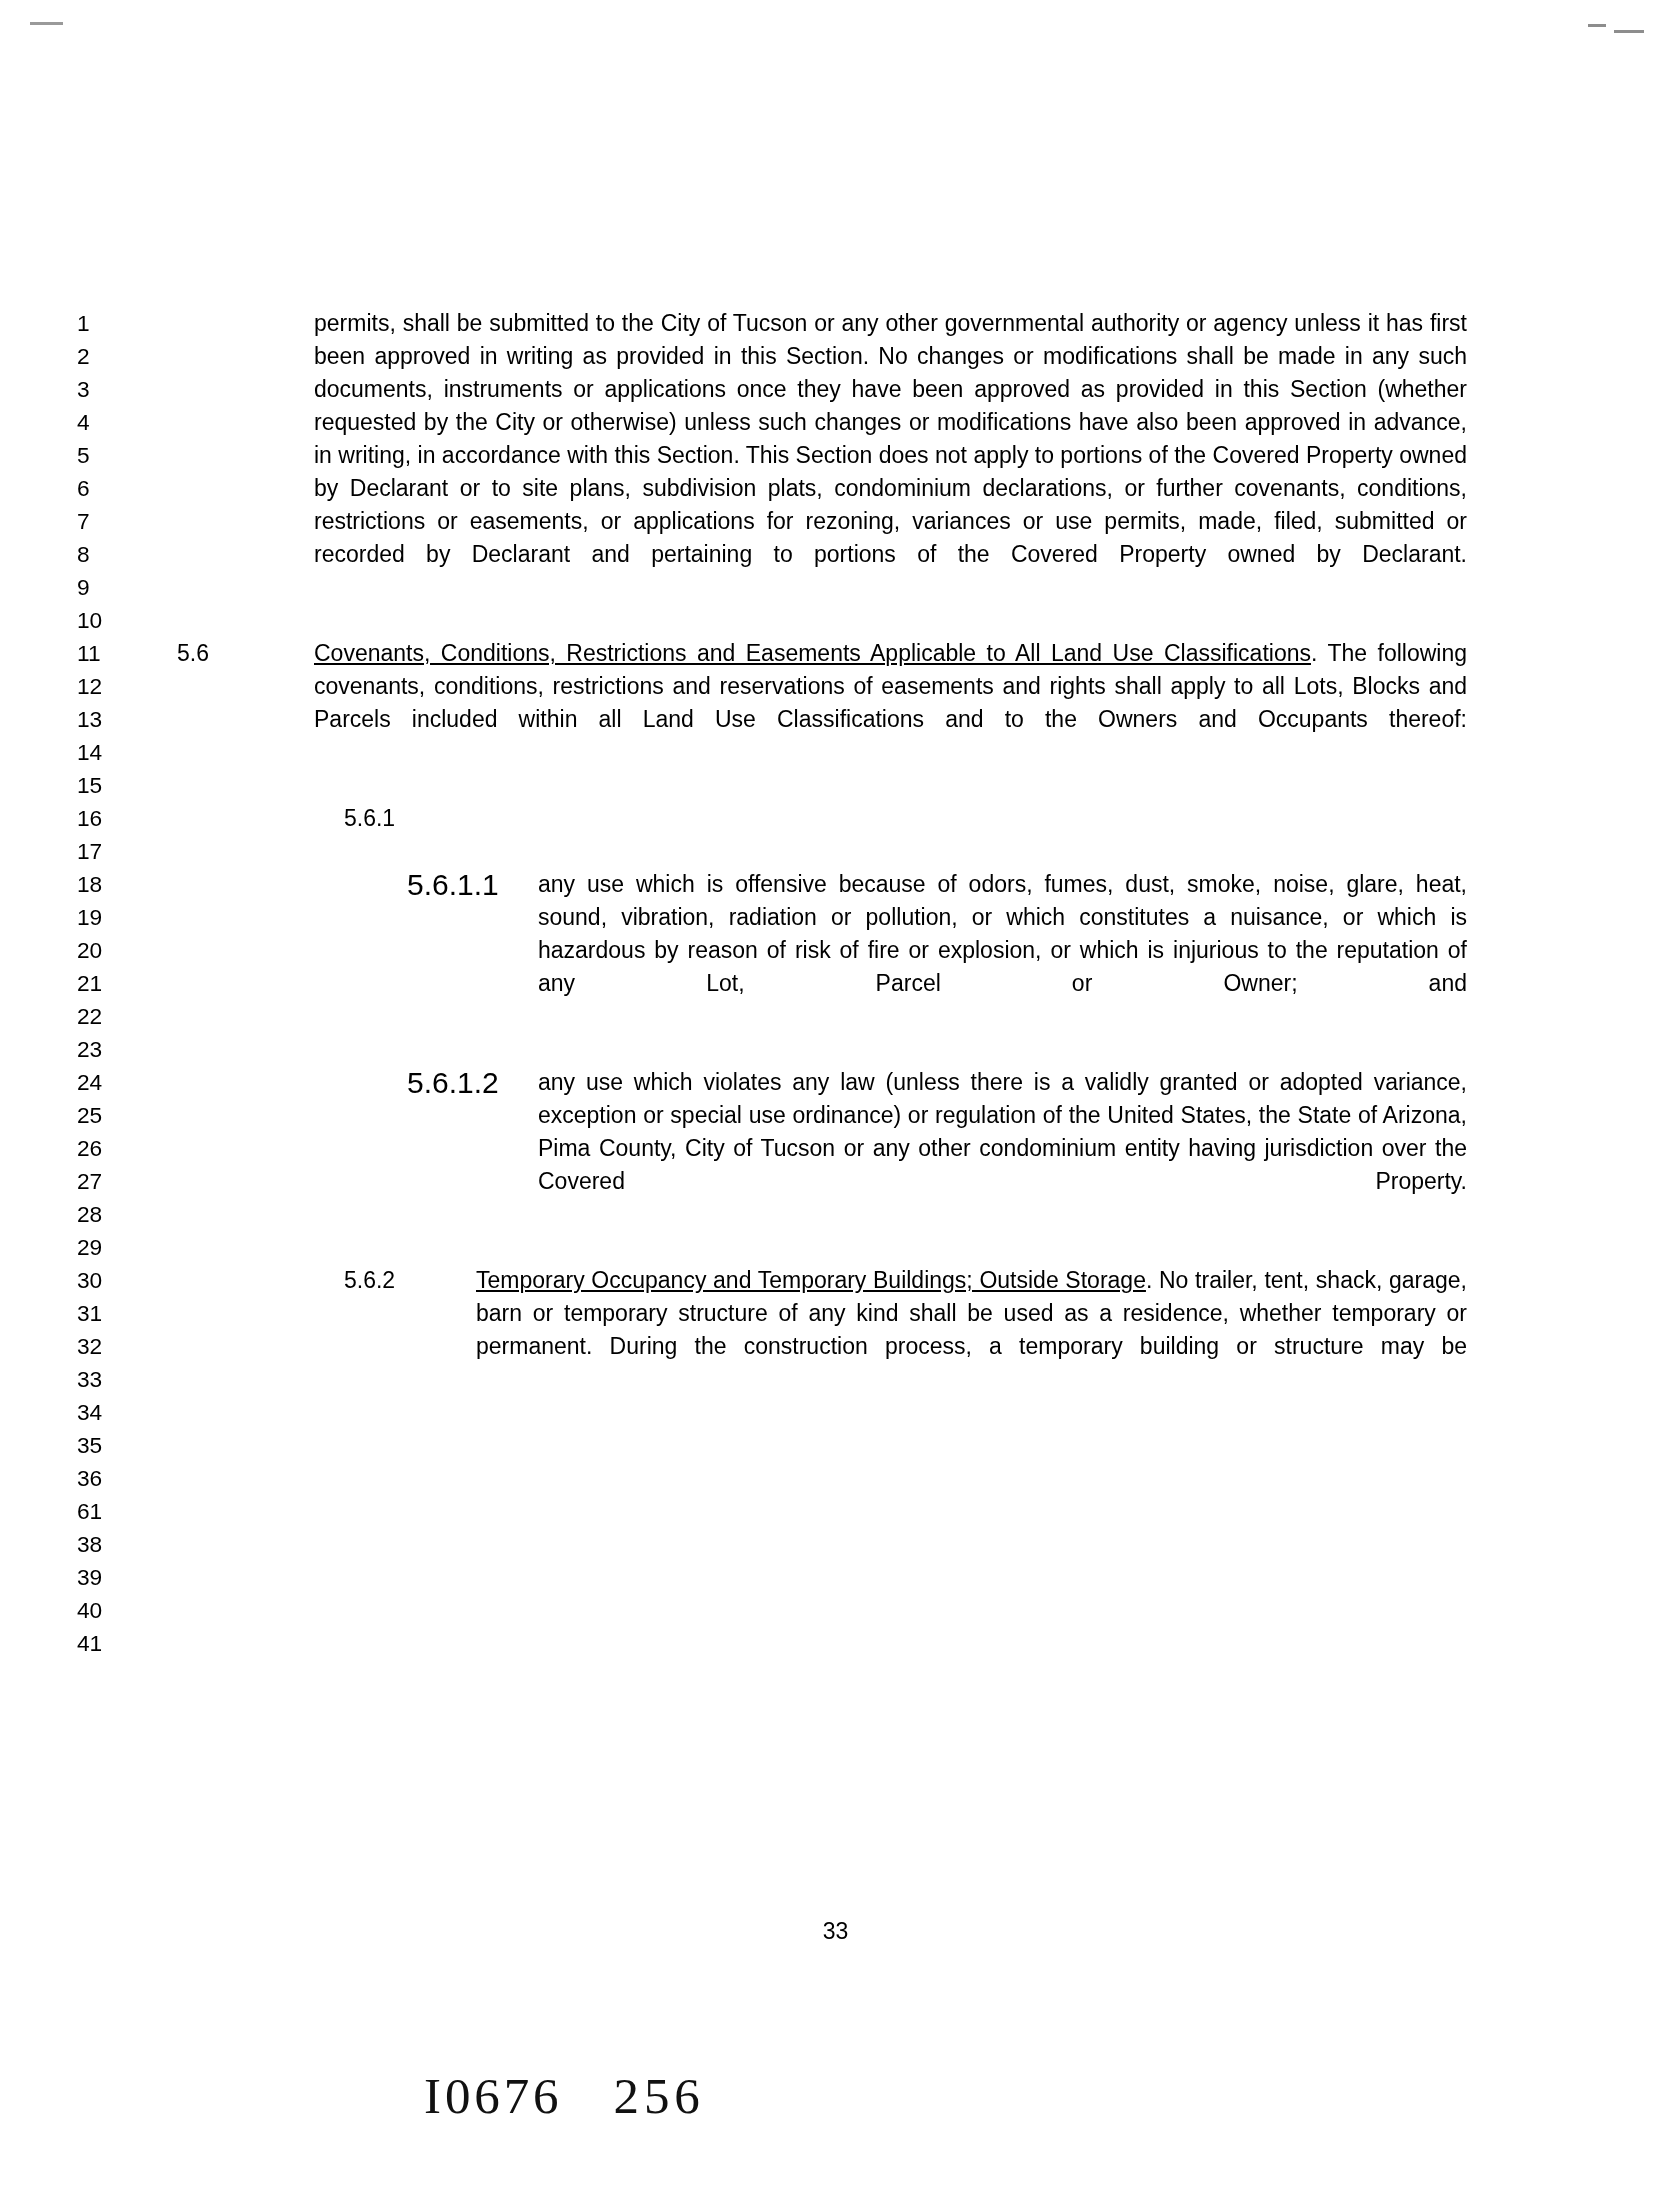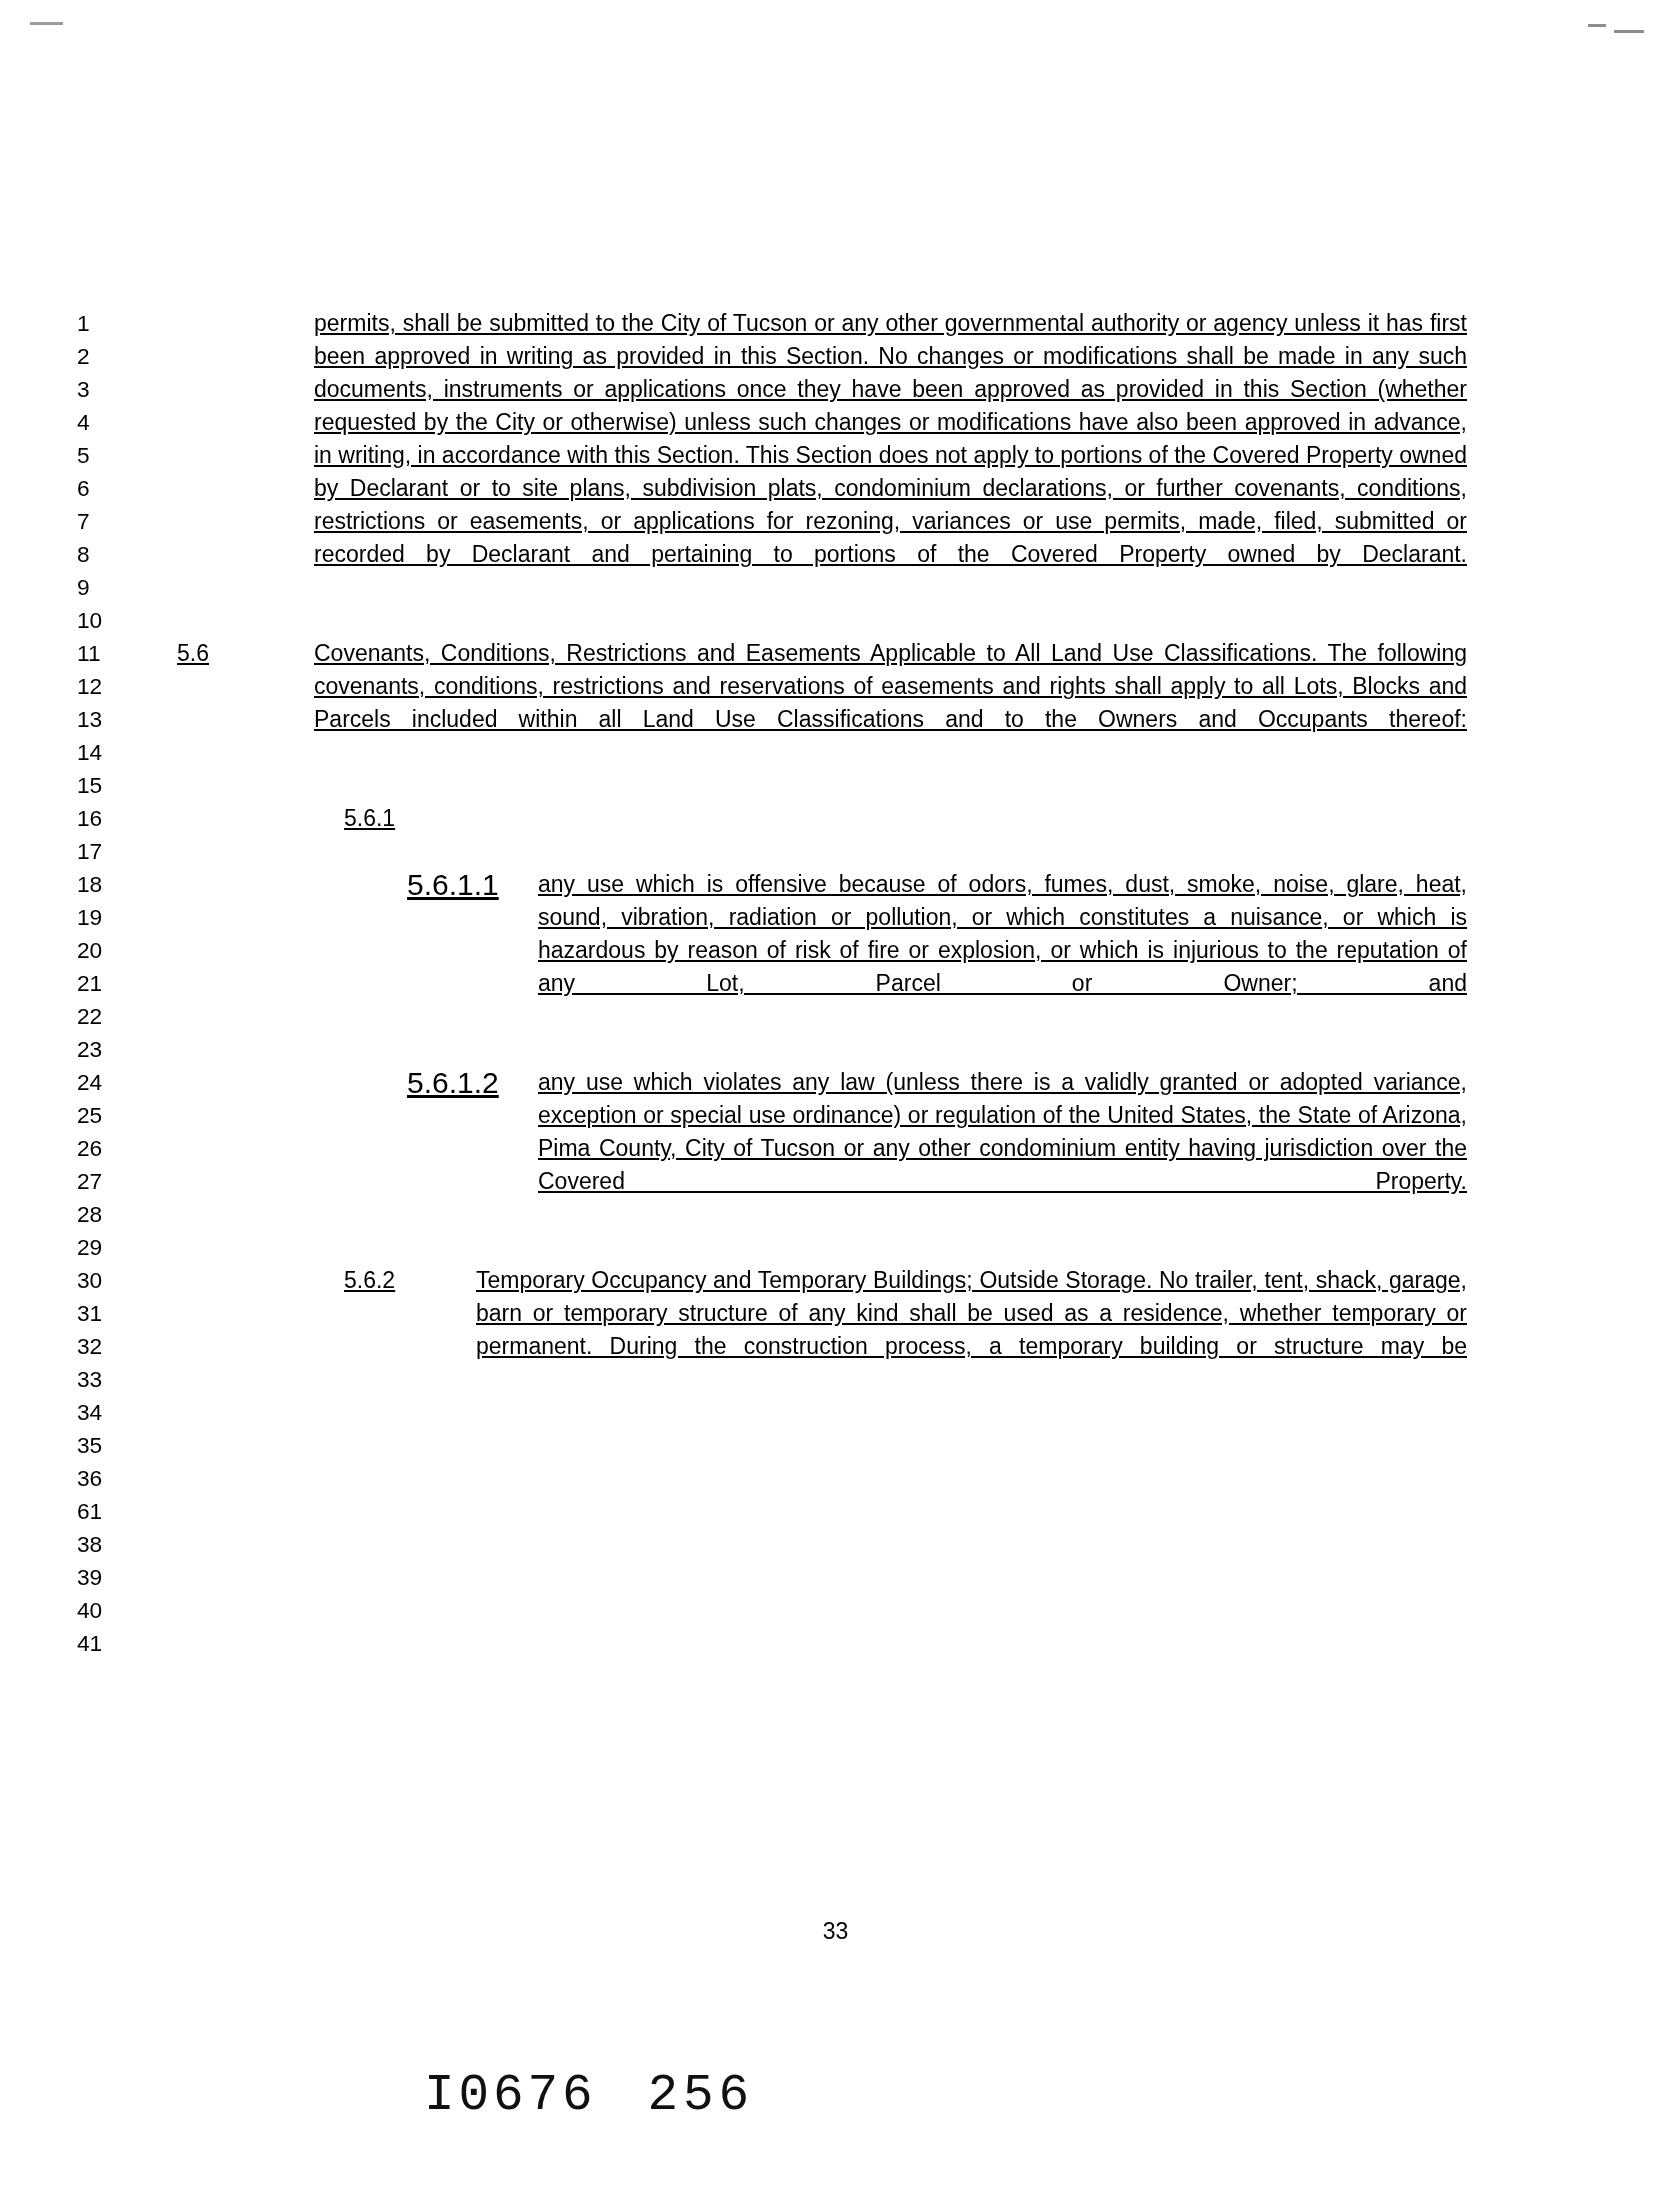--- a/index.html
+++ b/index.html
@@ -66,21 +66,20 @@
   }
 
   
   .content {
     position: absolute;
     top: 307px;
     left: 177px;
     width: 1290px;
     font-size: 23px;
     line-height: 33px;
-    text-decoration: underline;
   }
 
   .para {
     display: flex;
     align-items: flex-start;
   }
   .num-col-1 {
     width: 137px;
     flex: 0 0 137px;
     font-size: 23px;
@@ -123,21 +122,21 @@
     left: 0;
     width: 1671px;
     text-align: center;
     font-size: 23px;
   }
 
   .stamp {
     position: absolute;
     top: 2067px;
     left: 424px;
-    font-family: Liberation Mono, monospace;
+    font-family: Liberation Serif, serif;
     font-size: 51px;
     letter-spacing: 3.9px;
     color: #111;
   }
   .stamp .book {
     margin-right: 51px;
   }
   .stamp .page-seq {
     letter-spacing: 4.9px;
   }

